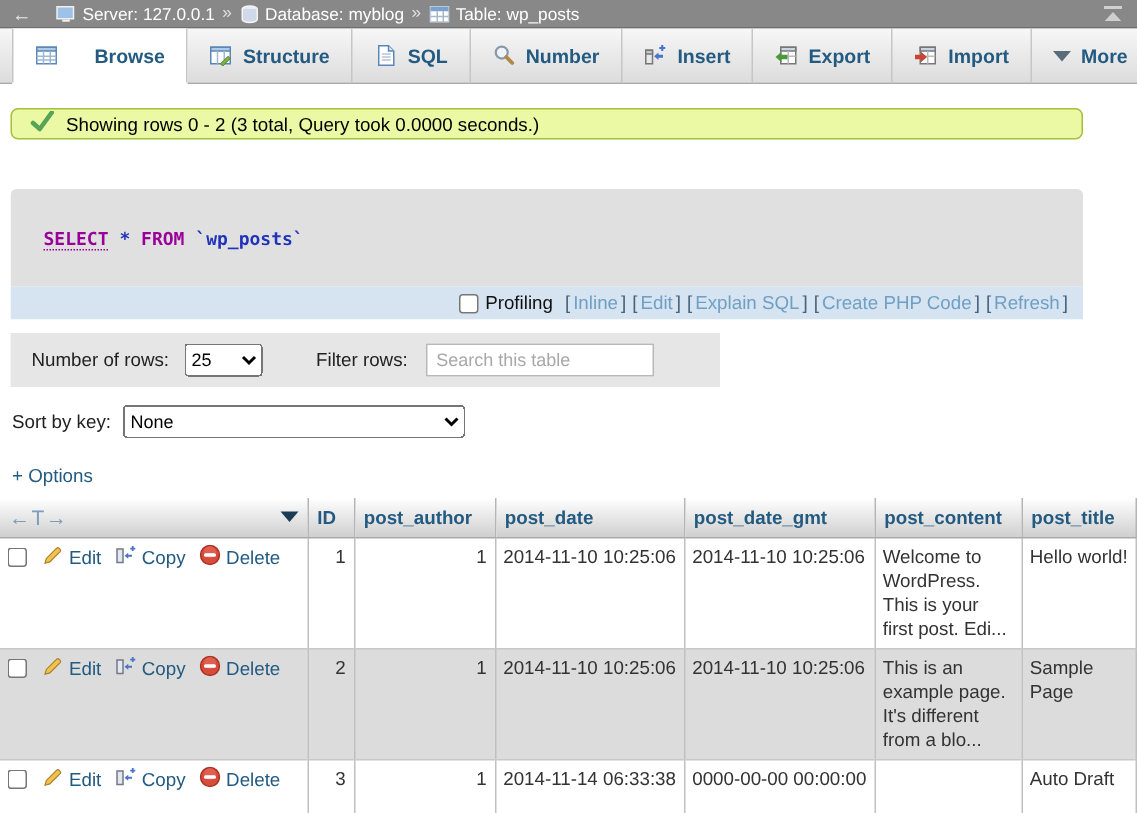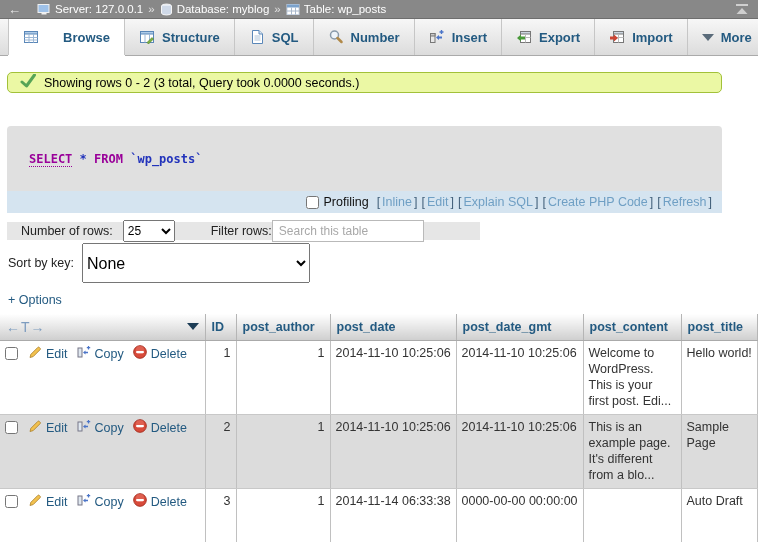--- a/index.html
+++ b/index.html
@@ -6,21 +6,21 @@
   html, body { background: #fff; }
   body { font-family: "Liberation Sans", "DejaVu Sans", sans-serif; }
   .page { position: relative; width: 758px; height: 542px; overflow: hidden; background: #fff; }
 
   
   .topbar {
     height: 19px; background: #888; border-bottom: 1px solid #6e6e6e;
     display: flex; align-items: center; padding: 0 8px; color: #fff; font-size: 11.5px;
   }
   .topbar .backarrow { color: #e8e8e8; font-size: 13px; margin-right: 16px; cursor: pointer; }
-  .crumb { display: flex; align-items: center; gap: 4px; cursor: pointer; }
+  .crumb { display: flex; align-items: flex-end; gap: 4px; cursor: pointer; }
   .crumb svg { display: block; }
   .sep { margin: 0 5px; color: #e0e0e0; }
   .collapse { margin-left: auto; cursor: pointer; display: flex; align-items: center; }
 
   
   .tabbar {
     height: 37px; display: flex; align-items: stretch; padding-left: 8px;
     background: linear-gradient(#f7f7f7, #dcdcdc); border-bottom: 1px solid #aaa;
   }
   .tab {
@@ -52,30 +52,30 @@
   .sqltools {
     background: #d5e4f0; height: 22px; display: flex; align-items: center;
     justify-content: flex-end; padding-right: 8px; font-size: 12.5px; color: #111;
   }
   .sqltools label { display: flex; align-items: center; gap: 4px; margin-right: 6px; cursor: pointer; }
   .sqltools .br { color: #44627c; margin: 0 2px; }
   .llink { color: #6f9fc4; text-decoration: none; cursor: pointer; }
 
   
   .rowsbar {
-    margin: 9px 0 0 7px; width: 473px; height: 18px; background: #e6e6e6;
+    margin: 9px 0 0 7px; width: 473px; height: 36px; background: #e6e6e6;
     display: flex; align-items: center; padding-left: 14px; font-size: 12.5px; color: #222;
   }
   .rowsbar select { margin-left: 10px; width: 52px; height: 22px; font-size: 12px; }
   .rowsbar .flabel { margin-left: 36px; }
-  .rowsbar input[type=text] { margin-left: 0; width: 152px; height: 22px; border: 1px solid #b9b9b9; padding: 0 6px; font-size: 12px; color: #333; }
+  .rowsbar input[type=text] { margin-left: 12px; width: 152px; height: 22px; border: 1px solid #b9b9b9; padding: 0 6px; font-size: 12px; color: #333; }
   .rowsbar input::placeholder { color: #a8a8a8; }
 
   .sortrow { margin: 10px 0 0 8px; height: 26px; display: flex; align-items: center; font-size: 12.5px; color: #222; }
-  .sortrow select { margin-left: 8px; width: 228px; height: 40px; font-size: 16px; }
+  .sortrow select { margin-left: 8px; width: 228px; height: 22px; font-size: 12px; }
 
   .optionsrow { margin: 14px 0 0 8px; height: 16px; }
   .optlink { color: #235a81; font-size: 12.5px; text-decoration: none; cursor: pointer; }
 
   
   table.results { margin-top: 8px; width: 758px; border-collapse: collapse; table-layout: fixed; font-size: 12.5px; }
   table.results th {
     height: 26px; background: linear-gradient(#ffffff, #cfcfcf);
     color: #235a81; font-weight: bold; text-align: left; padding: 4px 6px;
     border-right: 1px solid #b5b5b5; border-bottom: 1px solid #aaa; cursor: pointer;

